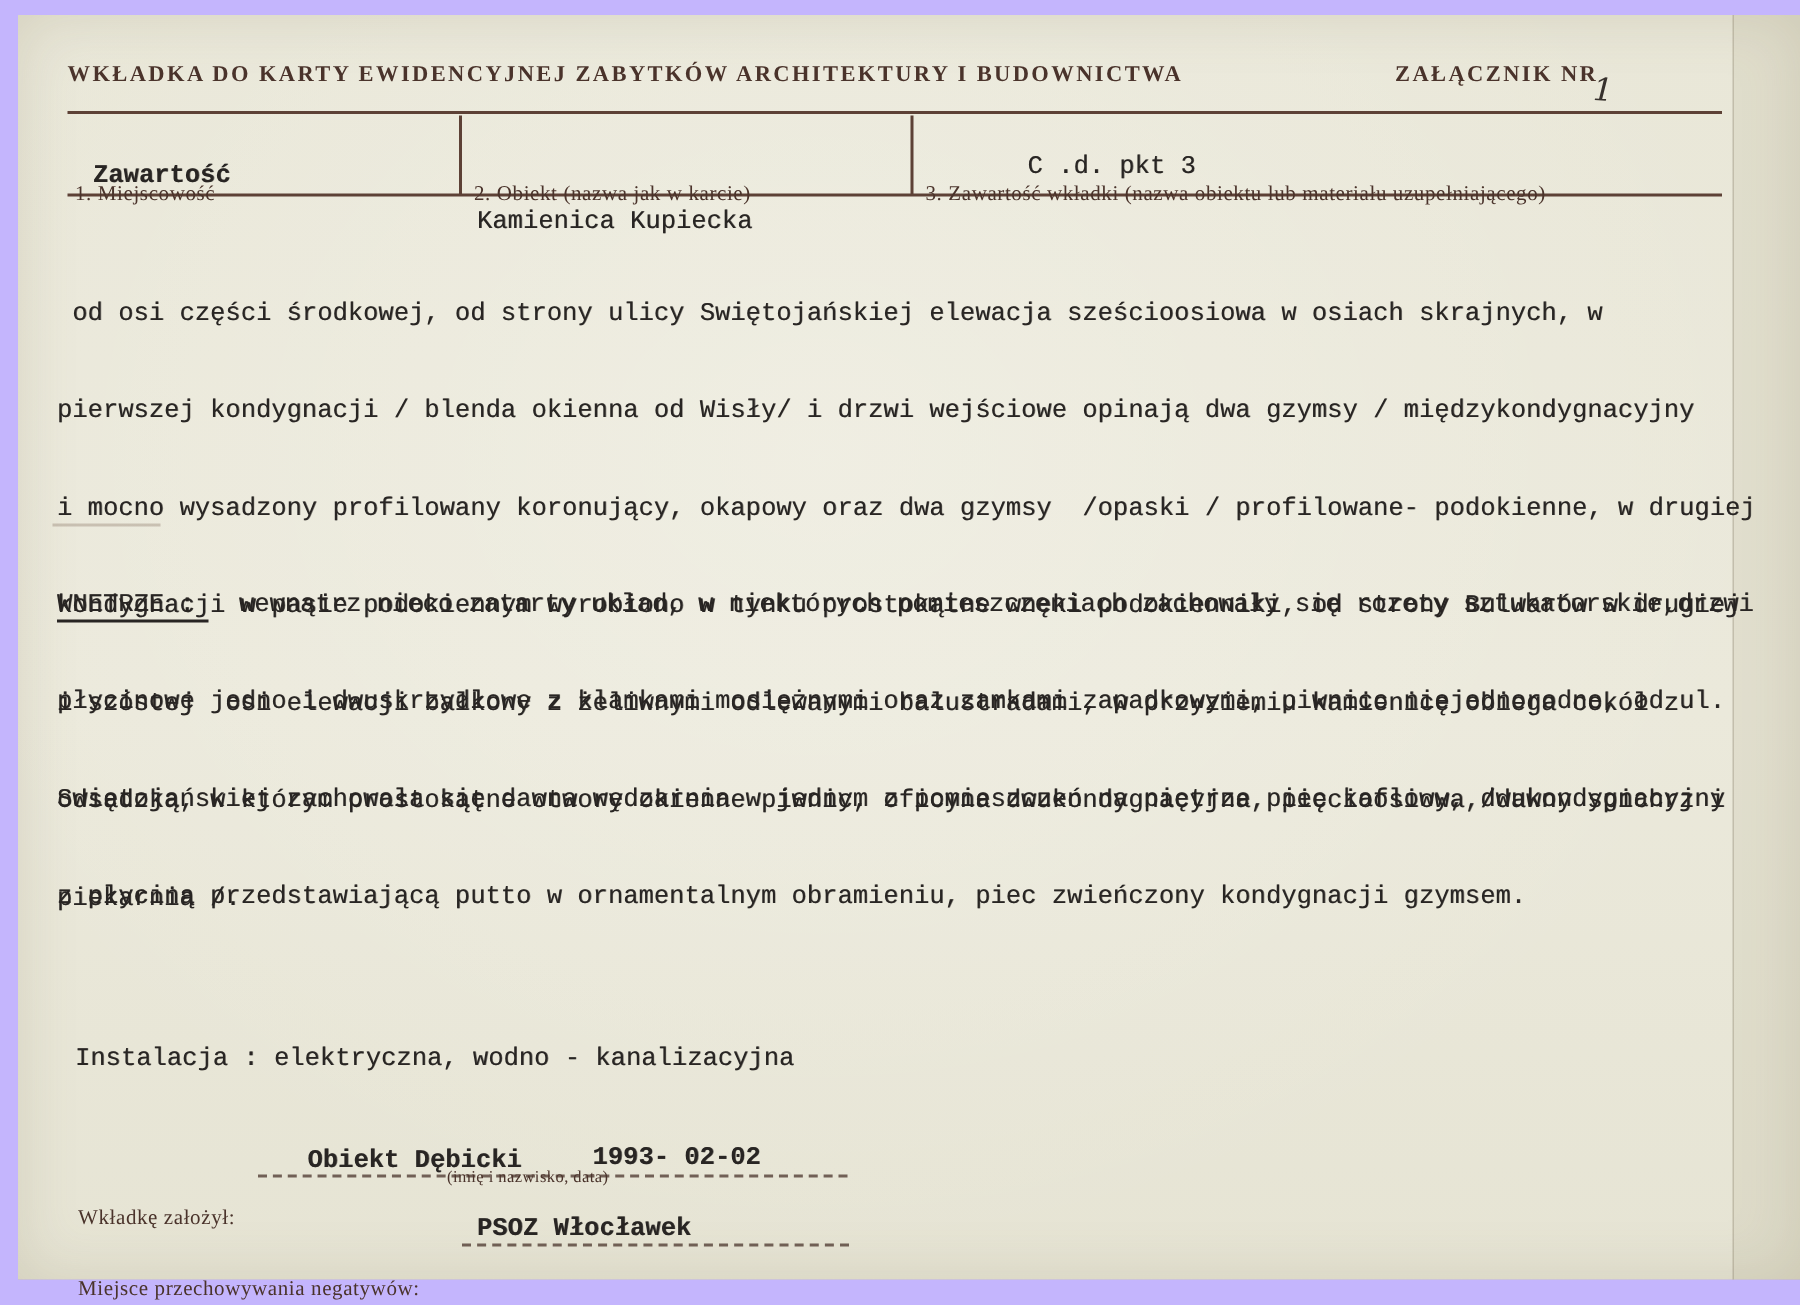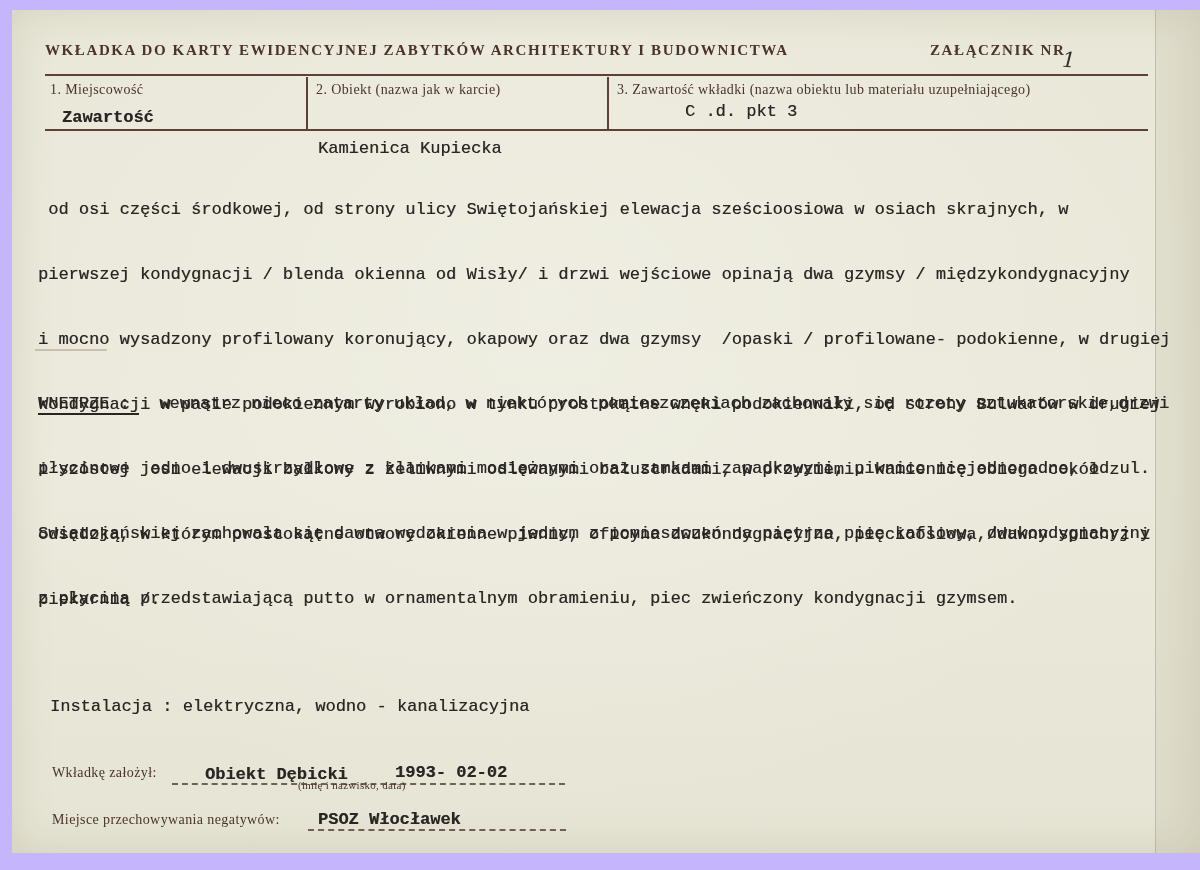--- a/index.html
+++ b/index.html
@@ -24,21 +24,21 @@
   }
   .paper-right-edge{
     position:absolute;left:1155px;top:10px;width:45px;height:843px;
     background:rgba(175,165,135,0.16);
     border-left:1px solid rgba(120,108,85,0.28);
   }
   .abs{position:absolute;}
   
   .print{color:var(--print);font-family:"Liberation Serif",serif;}
   .title{font-size:15px;letter-spacing:1.6px;font-weight:bold;}
-  .flabel{font-size:14px;letter-spacing:0.4px;}
+  .flabel{font-size:14px;letter-spacing:0.4px;margin-top:40px;}
   .fsmall{font-size:11px;letter-spacing:0.3px;}
   
   .type{
     color:var(--type);
     font-family:"Liberation Mono","DejaVu Sans Mono",monospace;
     font-size:17px;white-space:pre;
     text-shadow:0.4px 0 0 rgba(40,37,35,0.55);
   }
   .type.bold{font-weight:bold;}
   .para div{height:27px;line-height:27px;}

